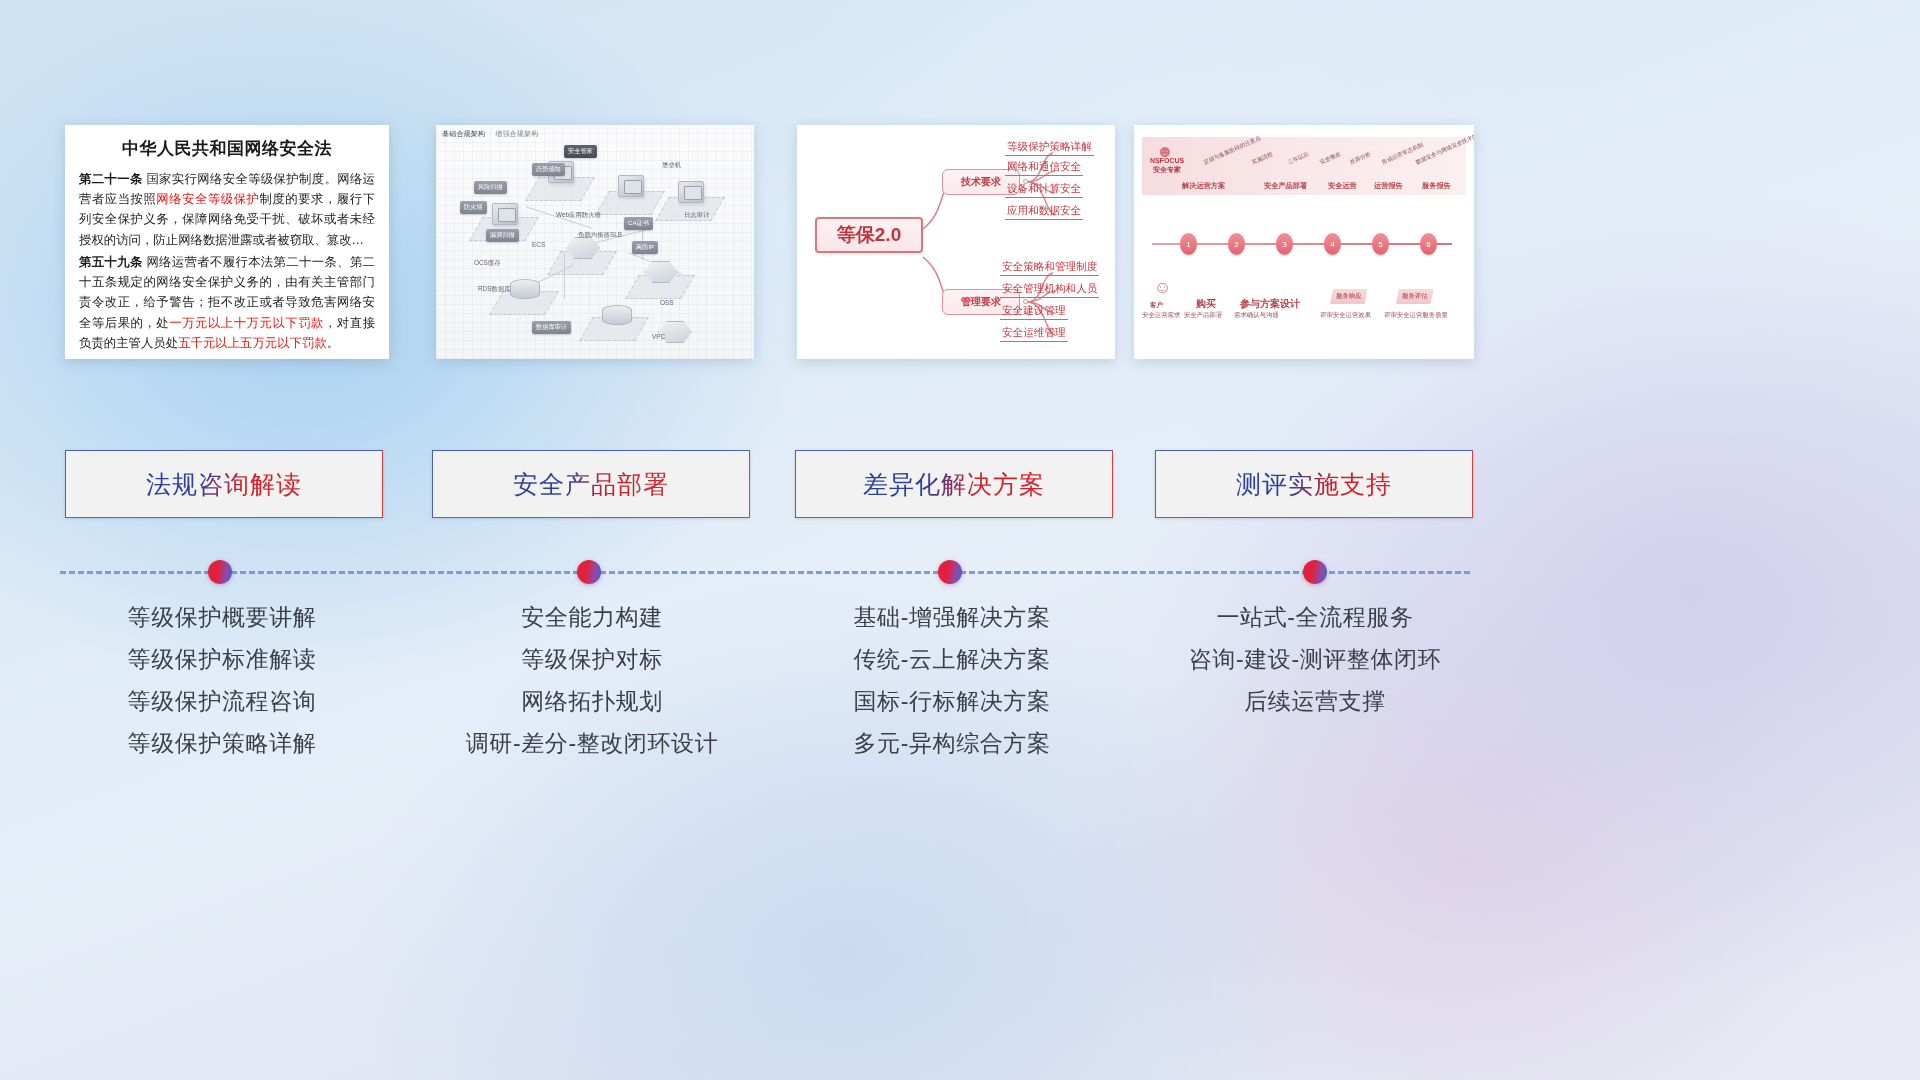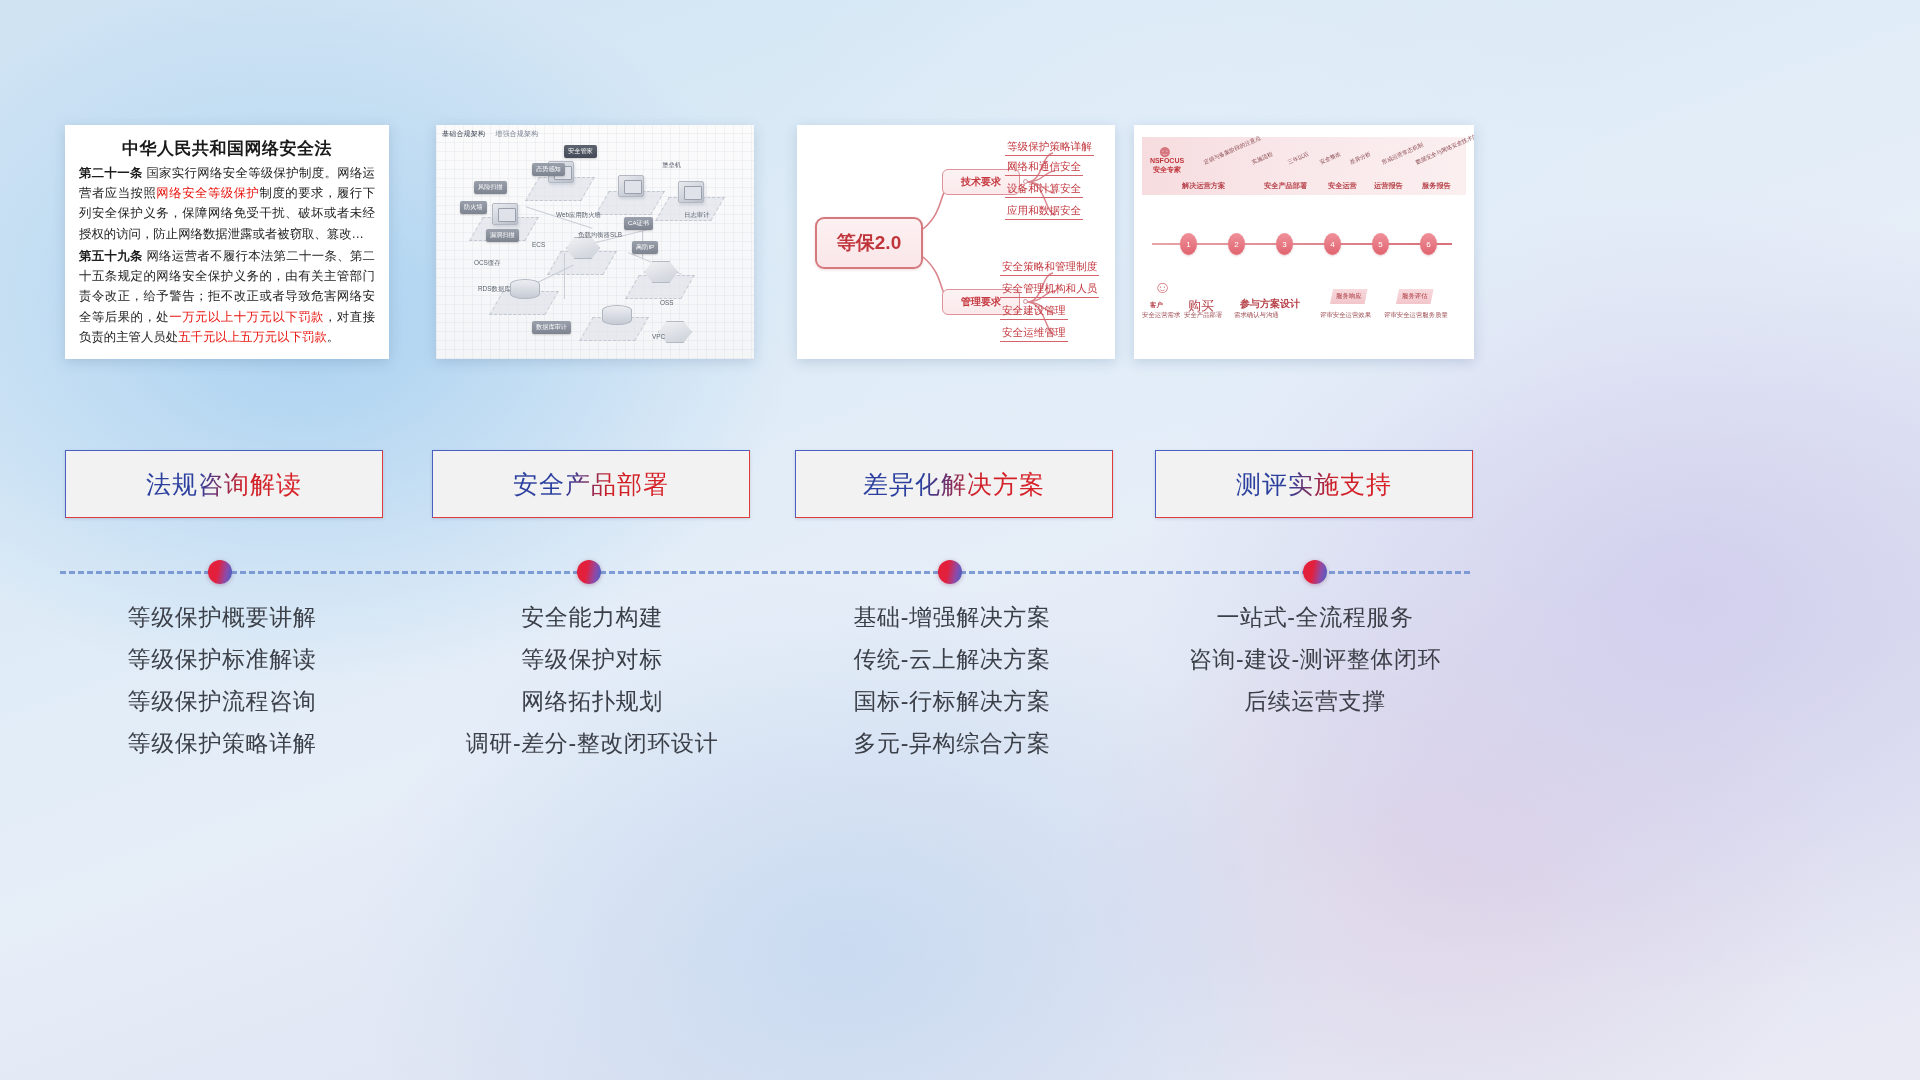--- a/index.html
+++ b/index.html
@@ -25,21 +25,21 @@
   }
   .card.c1 { left: 65px;   width: 324px; }
   .card.c2 { left: 436px;  width: 318px; }
   .card.c3 { left: 797px;  width: 318px; }
   .card.c4 { left: 1134px; width: 340px; }
 
   
   .law { padding: 12px 14px 8px 14px; }
   .law-title {
     text-align: center; font-weight: 700; font-size: 17px; color: #1a1a1a;
-    letter-spacing: .5px; margin-bottom: 3px;
+    letter-spacing: .5px; margin-bottom: 9px;
   }
   .law-p {
     font-size: 12.4px; line-height: 1.63; color: #1c1c1c; text-align: justify;
     margin-bottom: 2px;
   }
   .law-p b { font-weight: 700; }
   .law-p .hl { color: #e8120c; }
 
   
   .arch { position: relative; width: 100%; height: 100%;
@@ -84,22 +84,22 @@
     background: rgba(222,226,233,0.65);
     border:1px dashed #c3c8d1;
     transform: skewX(-30deg);
   }
   .aline { position:absolute; background:#c9ced6; }
   .alabel { position:absolute; font-size:6.4px; color:#5b626e; white-space:nowrap; }
 
   
   .mm { position: relative; width: 100%; height: 100%; background:#fff; }
   .mm-root {
-    position: absolute; left: 18px; top: 92px; width: 108px; height: 52px;
-    border: 2.5px solid #d4797e; border-radius: 9px;
+    position: absolute; left: 18px; top: 92px; width: 108px; height: 36px;
+    border: 2.5px solid #d4797e; border-radius: 4px;
     background: linear-gradient(180deg,#fdf1f2,#fae6e8);
     display:flex; align-items:center; justify-content:center;
     color:#c0353c; font-size:19px; font-weight:600;
     box-shadow: 0 1px 3px rgba(190,110,115,.25);
   }
   .mm-node {
     position: absolute; width: 78px; height: 26px;
     border: 1.4px solid #dc9298; border-radius: 6px;
     background: linear-gradient(180deg,#fdf3f4,#fbe9eb);
     display:flex; align-items:center; justify-content:center;
@@ -323,21 +323,21 @@
       <div class="ns-num" style="left:94px;  top:108px;">2</div>
       <div class="ns-num" style="left:142px; top:108px;">3</div>
       <div class="ns-num" style="left:190px; top:108px;">4</div>
       <div class="ns-num" style="left:238px; top:108px;">5</div>
       <div class="ns-num" style="left:286px; top:108px;">6</div>
 
       <div class="ns-person" style="left:20px; top:154px;">☺</div>
       <div class="ns-foot" style="left:16px; top:176px; font-weight:600; color:#b7434a;">客户</div>
       <div class="ns-foot" style="left:8px;  top:186px;">安全运营需求</div>
 
-      <div class="ns-foot" style="left:54px;  top:172px; font-weight:400; color:#b7434a; font-size:13px;">购买</div>
+      <div class="ns-foot" style="left:62px;  top:172px; font-weight:700; color:#b7434a; font-size:10px;">购买</div>
       <div class="ns-foot" style="left:50px;  top:186px;">安全产品部署</div>
       <div class="ns-foot" style="left:106px; top:172px; font-weight:600; color:#b7434a; font-size:10px;">参与方案设计</div>
       <div class="ns-foot" style="left:100px; top:186px;">需求确认与沟通</div>
 
       <div class="ns-pill" style="left:196px; top:164px;">服务响应</div>
       <div class="ns-foot" style="left:186px; top:186px;">评审安全运营效果</div>
       <div class="ns-pill" style="left:262px; top:164px;">服务评估</div>
       <div class="ns-foot" style="left:250px; top:186px;">评审安全运营服务质量</div>
     </div>
   </div>

